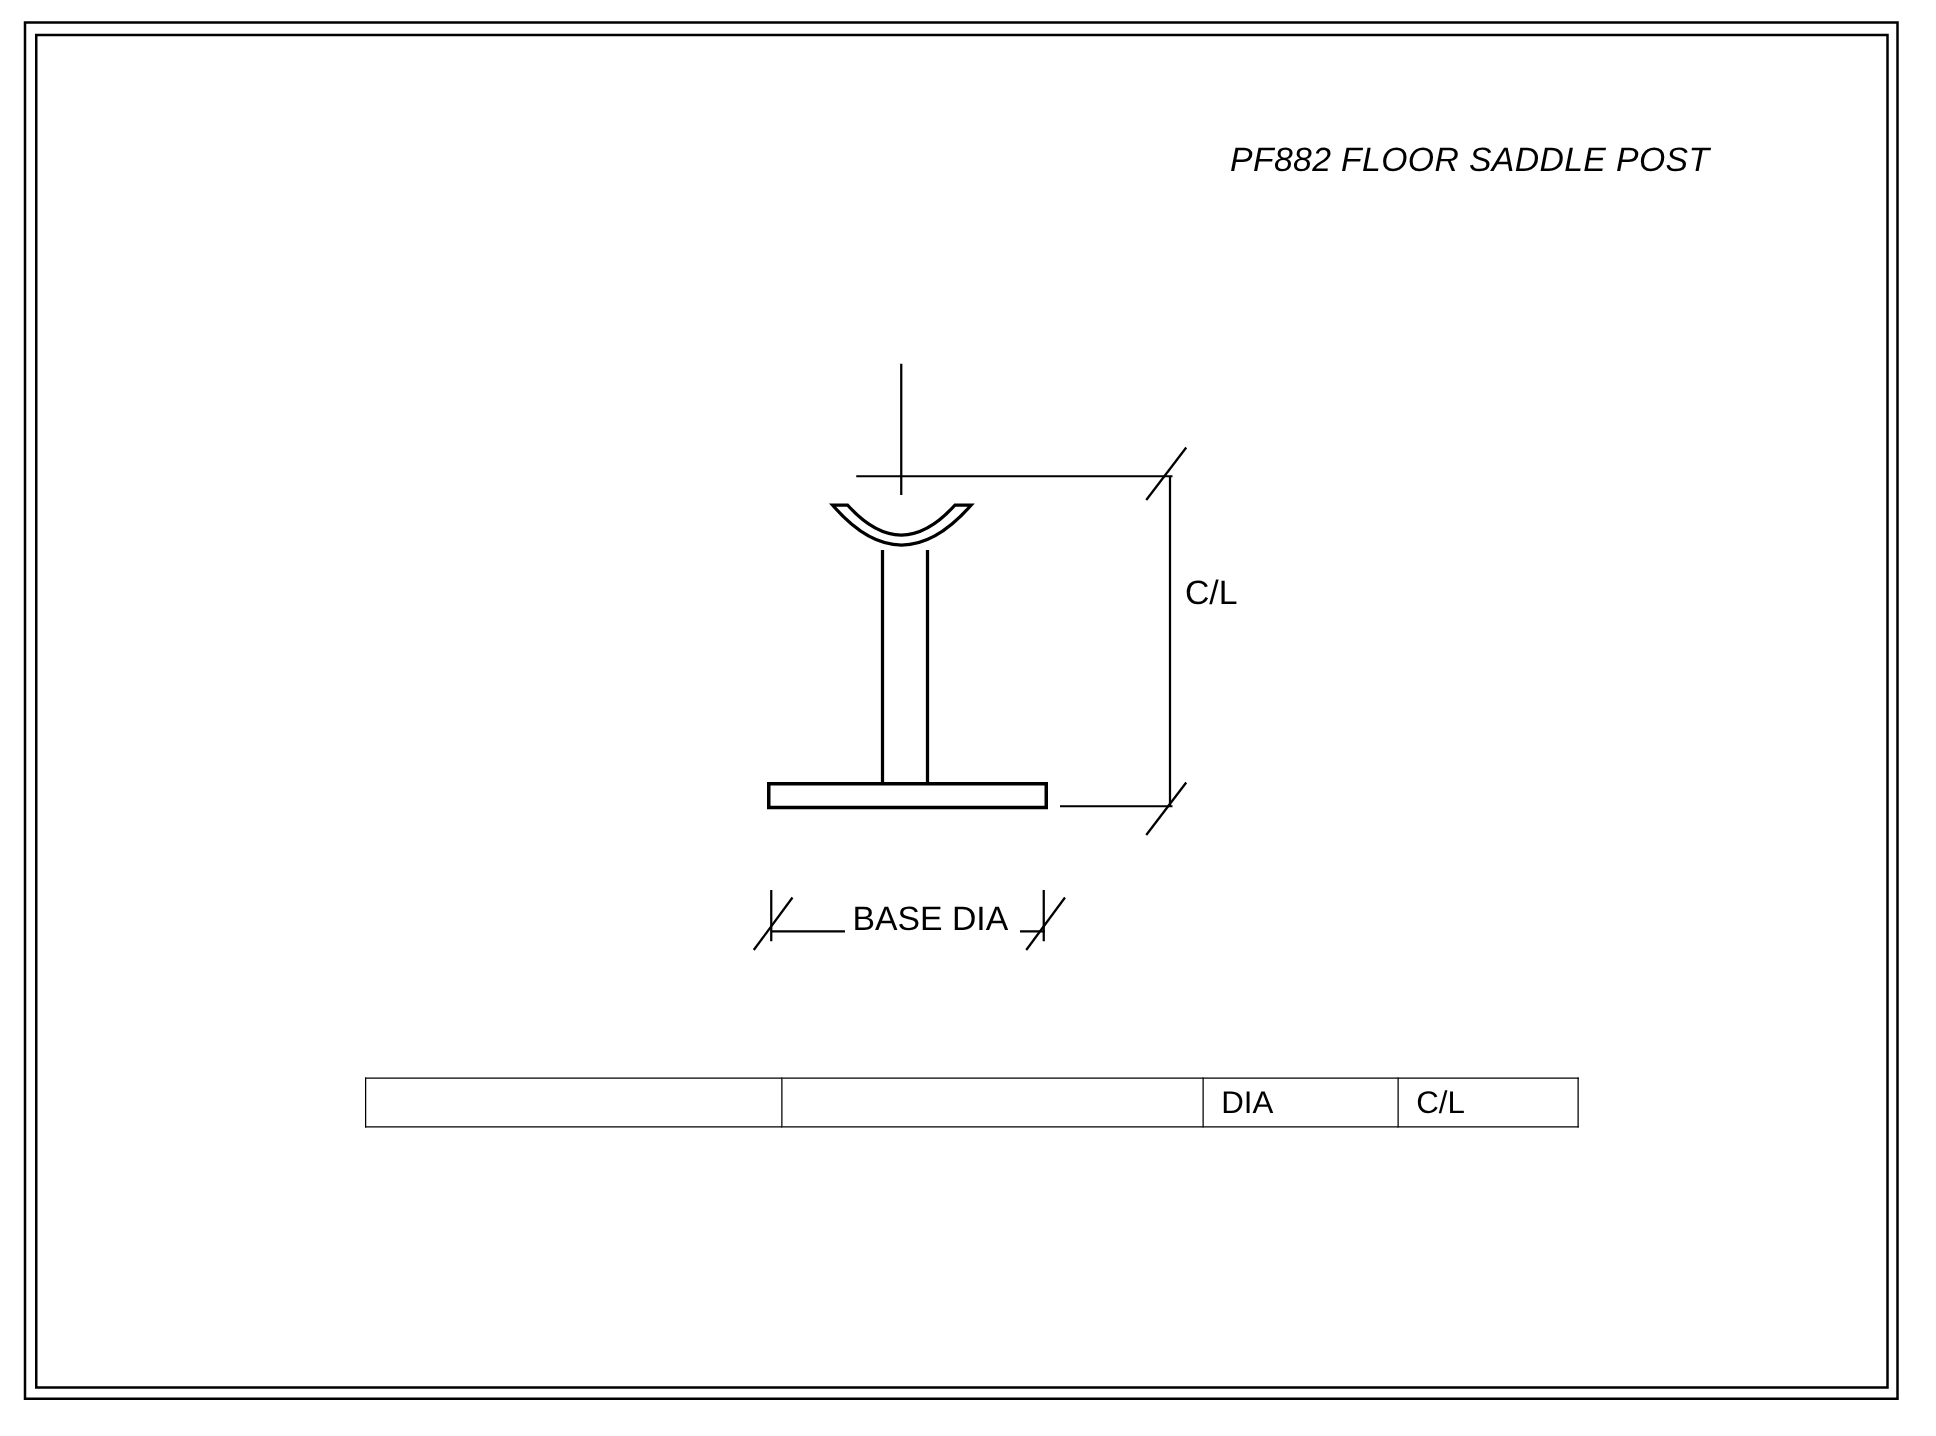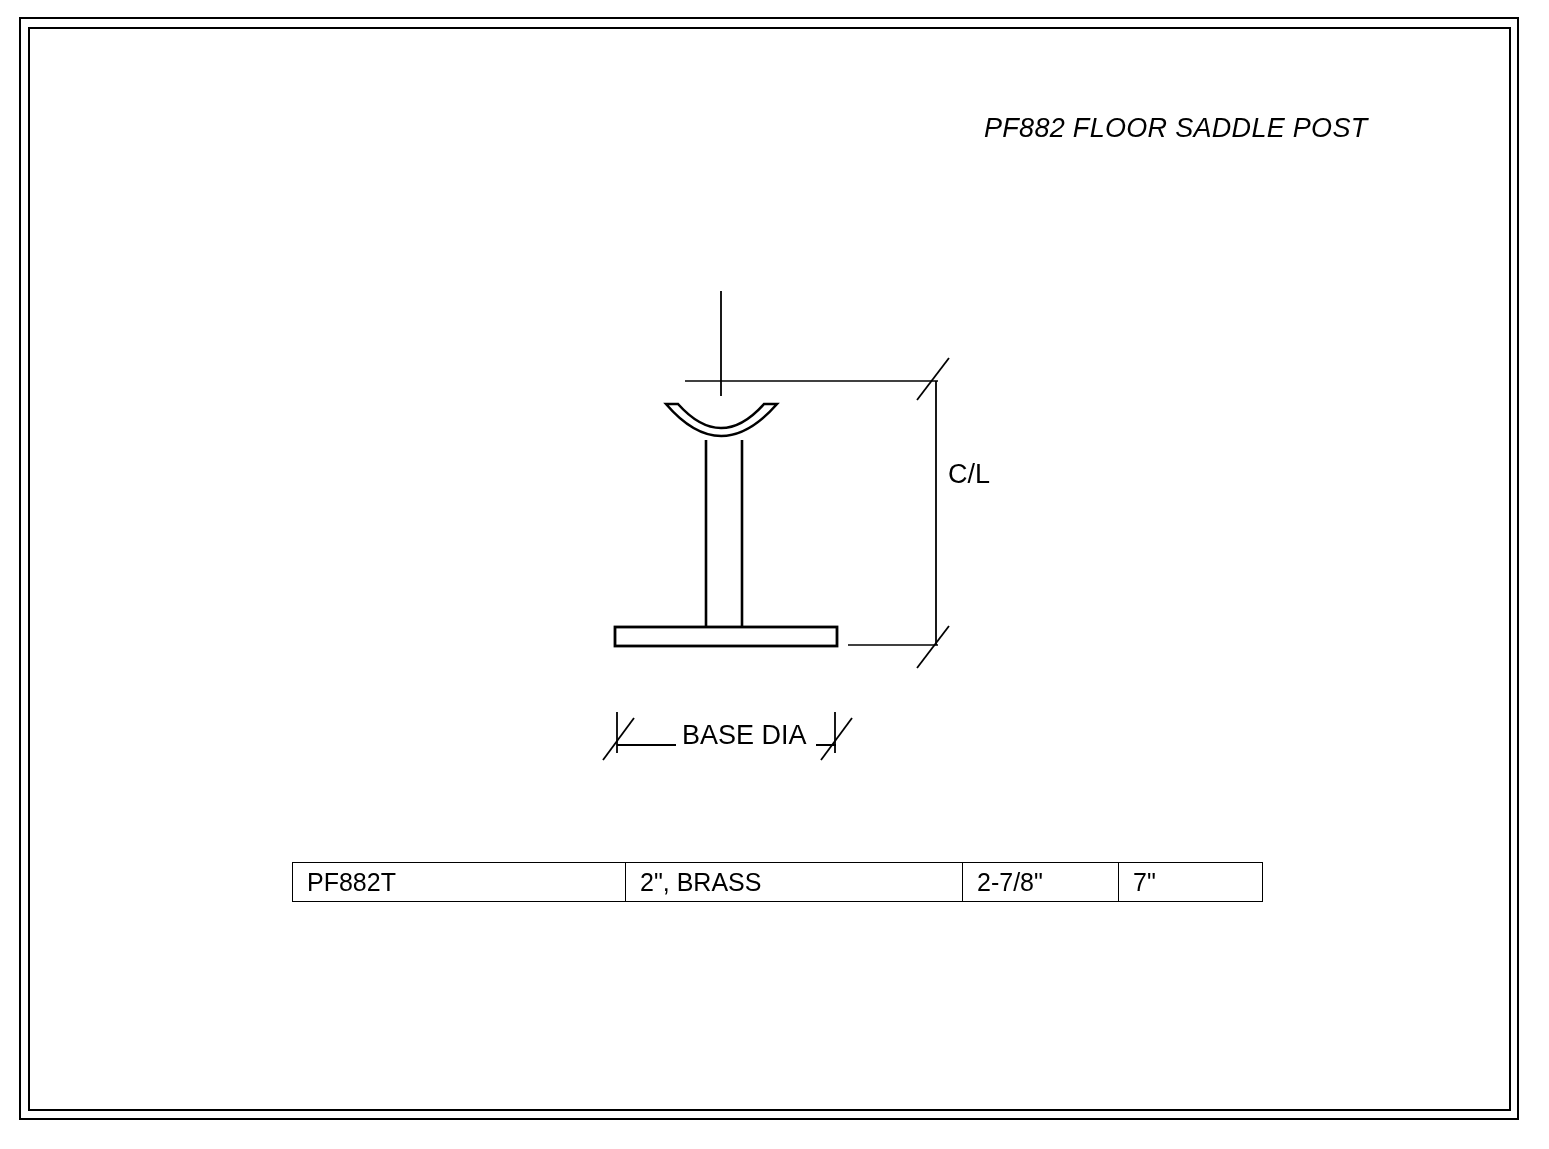--- a/index.html
+++ b/index.html
@@ -144,21 +144,21 @@
 
       <rect x="676" y="718" width="140" height="32" fill="#ffffff"></rect>
       <text x="682" y="744" font-size="27">BASE DIA</text>
     </g>
 
   </svg>
 
   <table class="parts-table">
     <tbody>
       <tr>
-        <td class="col-model r-model">PF882T</td>
-        <td class="col-desc r-desc">2", BRASS</td>
-        <td class="col-dia r-dia">2-7/8"</td>
-        <td class="col-cl r-cl">7"</td>
+        <td class="col-model hdr-blank"></td>
+        <td class="col-desc hdr-blank"></td>
+        <td class="col-dia h-dia">DIA</td>
+        <td class="col-cl h-cl">C/L</td>
       </tr>
     </tbody>
   </table>
 
 </div>
 
 </body></html>

